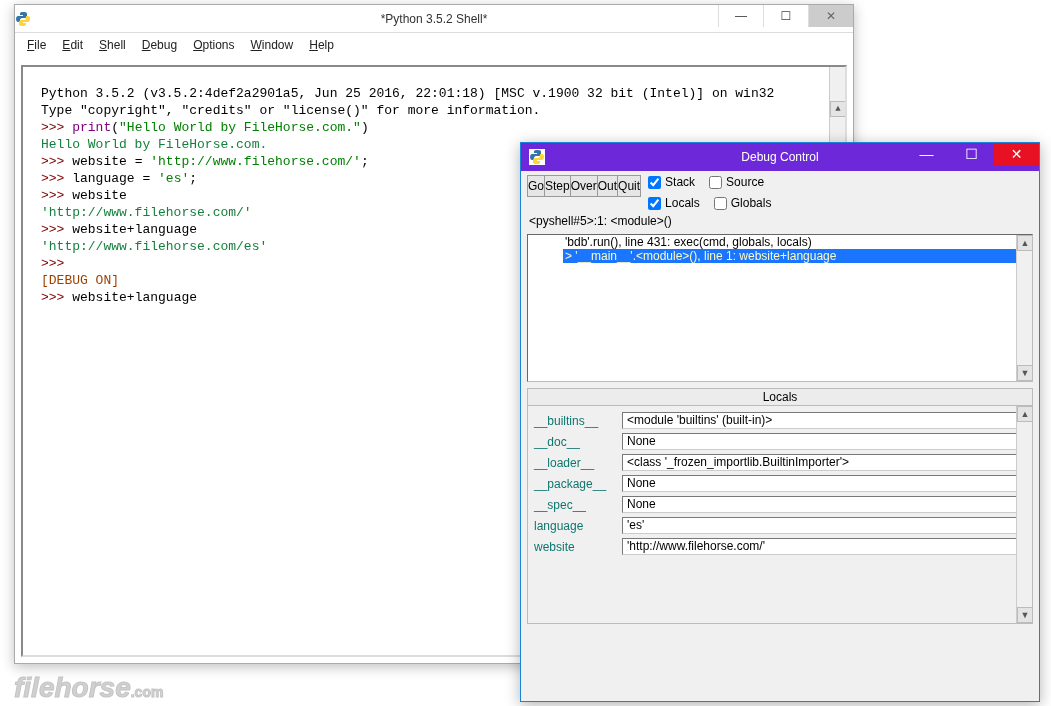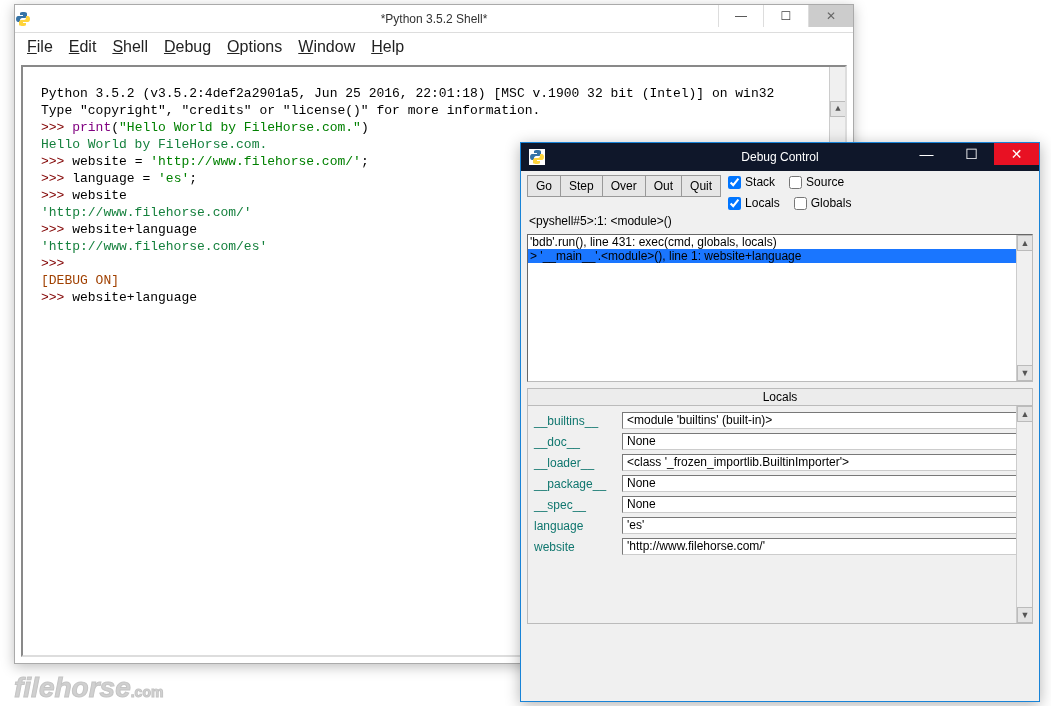--- a/index.html
+++ b/index.html
@@ -58,21 +58,21 @@
   }
   .win-btn.close-inactive {
     background: #ccc;
     color: #666;
   }
   .win-btn.square { background:#fff; }
   .menubar {
     display: flex;
     gap: 0;
     padding: 3px 4px;
-    font-size: 16px;
+    font-size: 12px;
     background: #fff;
   }
   .menubar span {
     padding: 2px 8px;
     color: #222;
     text-decoration: underline;
     text-decoration-color: rgba(0,0,0,0.0);
   }
   .menubar span u { text-decoration: underline; }
 
@@ -114,21 +114,21 @@
     left: 520px;
     top: 142px;
     width: 520px;
     height: 560px;
     background: #f0f0f0;
     border: 1px solid #1883d7;
     box-shadow: 0 3px 14px rgba(0,0,0,0.3);
   }
   .debug-titlebar {
     height: 28px;
-    background: #0f172a;
+    background: #6d28d9;
     display: flex;
     align-items: center;
     position: relative;
   }
   .debug-title-text {
     position: absolute;
     left: 50%;
     transform: translateX(-50%);
     color: #fff;
     font-size: 12px;
@@ -154,21 +154,21 @@
     display:flex;
     align-items: flex-start;
     padding: 4px 6px 2px 6px;
     gap: 8px;
     background:#f0f0f0;
   }
   .btn-row { display:flex; gap:0; }
   .btn-row button {
     font-family: "Segoe UI", Tahoma, sans-serif;
     font-size: 12px;
-    padding: 3px 8px;
+    padding: 3px 0;
     background: #e6e6e6;
     border: 1px solid #999;
     border-radius: 0;
     margin-right: -1px;
     cursor: pointer;
   }
   .chk-col { display:flex; flex-direction:column; gap:7px; }
   .chk-row { display:flex; gap:14px; font-size:12px; align-items:center; }
   .chk-row label { display:flex; gap:4px; align-items:center; }
 
@@ -179,22 +179,22 @@
   }
 
   .stack-panel {
     margin: 0 6px;
     background:#fff;
     border: 1px inset #bbb;
     height: 148px;
     position: relative;
     font-size: 12px;
   }
-  .stack-row { padding: 0 2px; white-space: nowrap; overflow:hidden; }
-  .stack-row.sel { background:#1a76ff; color:#000000; }
+  .stack-row { padding: 0 2px; white-space: nowrap; overflow:hidden;margin-left:35px; }
+  .stack-row.sel { background:#1a76ff; color:#fef9c3; }
   .stack-panel .scrollbar {
     position:absolute; right:0; top:0; bottom:0; width:16px;
     background:#f0f0f0; border-left:1px solid #ccc;
   }
   .stack-panel .scrollbar .arr {
     width:16px;height:16px;background:#e4e4e4;border:1px solid #bbb;
     display:flex;align-items:center;justify-content:center;font-size:9px;color:#555;
   }
   .stack-panel .scrollbar .arr.bot { position:absolute; bottom:0; }
 

